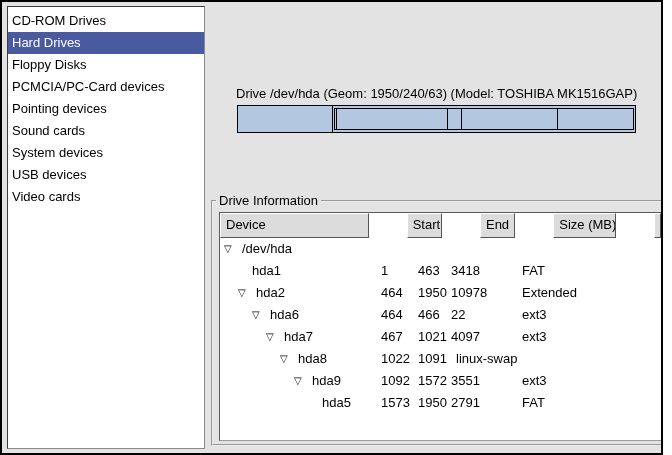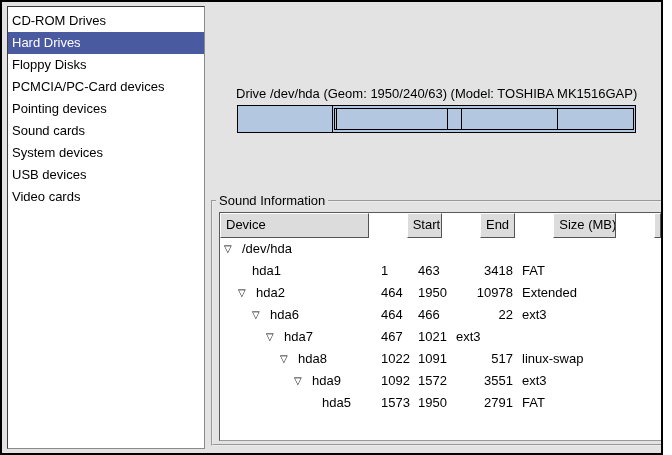--- a/index.html
+++ b/index.html
@@ -51,21 +51,21 @@
     box-sizing:border-box; background:var(--hdr-bg); line-height:22px;
     padding-left:5px; white-space:nowrap; overflow:hidden; cursor:default;
     border-top:1px solid #fff; border-left:1px solid #fff;
     border-right:1px solid #545454; border-bottom:1px solid #545454;
   }
   .tbody .tr{display:flex; height:22px; line-height:22px; cursor:default;}
   .td{box-sizing:border-box; white-space:nowrap; overflow:hidden;}
   .col-device{width:157px;}
   .col-start{width:37px; padding-left:4px;}
   .col-end{width:37px; padding-left:4px;}
-  .col-size{width:66px; text-align:right; padding-right:4px;}
+  .col-size{width:66px; padding-right:4px;}
   .col-type{flex:1; padding-left:5px;}
   .th.col-start,.th.col-end{padding-left:5px;}
   .th.col-size{text-align:left; padding-right:0; padding-left:5px;}
   .expander{display:inline-block; font-size:10px; vertical-align:top;}
 </style>
 </head>
 <body>
 
 <div class="window">
 
@@ -105,21 +105,21 @@
       <div class="bar-divider" style="left: 23.74%;"></div>
       <div class="extended-box" style="left: calc(23.74% + 2px); right: 1px;">
         <div class="ext-divider" style="left: 0.2%;"></div>
         <div class="ext-divider" style="left: 37.53%;"></div>
         <div class="ext-divider" style="left: 42.23%;"></div>
         <div class="ext-divider" style="left: 74.58%;"></div>
       </div>
     </div>
 
   <div class="groupbox">
-    <div class="groupbox-title">Sound Information</div>
+    <div class="groupbox-title">Drive Information</div>
 
     <div class="disk-table">
       <div class="thead">
         <div class="th col-device">Device</div>
         <div class="th col-start">Start</div>
         <div class="th col-end">End</div>
         <div class="th col-size">Size (MB)</div>
         <div class="th col-type">Type</div>
       </div>
       <div class="tbody">
@@ -158,29 +158,29 @@
     <div class="td col-end">466</div>
     <div class="td col-size">22</div>
     <div class="td col-type">ext3</div>
   </div>
           <div class="tr">
     <div class="td col-device" style="padding-left: 46px;">
       <span class="expander" style="width: 18px;">▽</span><span class="device-name">hda7</span>
     </div>
     <div class="td col-start">467</div>
     <div class="td col-end">1021</div>
+    <div class="td col-size">4097</div>
     <div class="td col-type">ext3</div>
   </div>
           <div class="tr">
     <div class="td col-device" style="padding-left: 60px;">
       <span class="expander" style="width: 18px;">▽</span><span class="device-name">hda8</span>
     </div>
     <div class="td col-start">1022</div>
     <div class="td col-end">1091</div>
-    <div class="td col-size">517</div>
     <div class="td col-type">linux-swap</div>
   </div>
           <div class="tr">
     <div class="td col-device" style="padding-left: 74px;">
       <span class="expander" style="width: 18px;">▽</span><span class="device-name">hda9</span>
     </div>
     <div class="td col-start">1092</div>
     <div class="td col-end">1572</div>
     <div class="td col-size">3551</div>
     <div class="td col-type">ext3</div>

